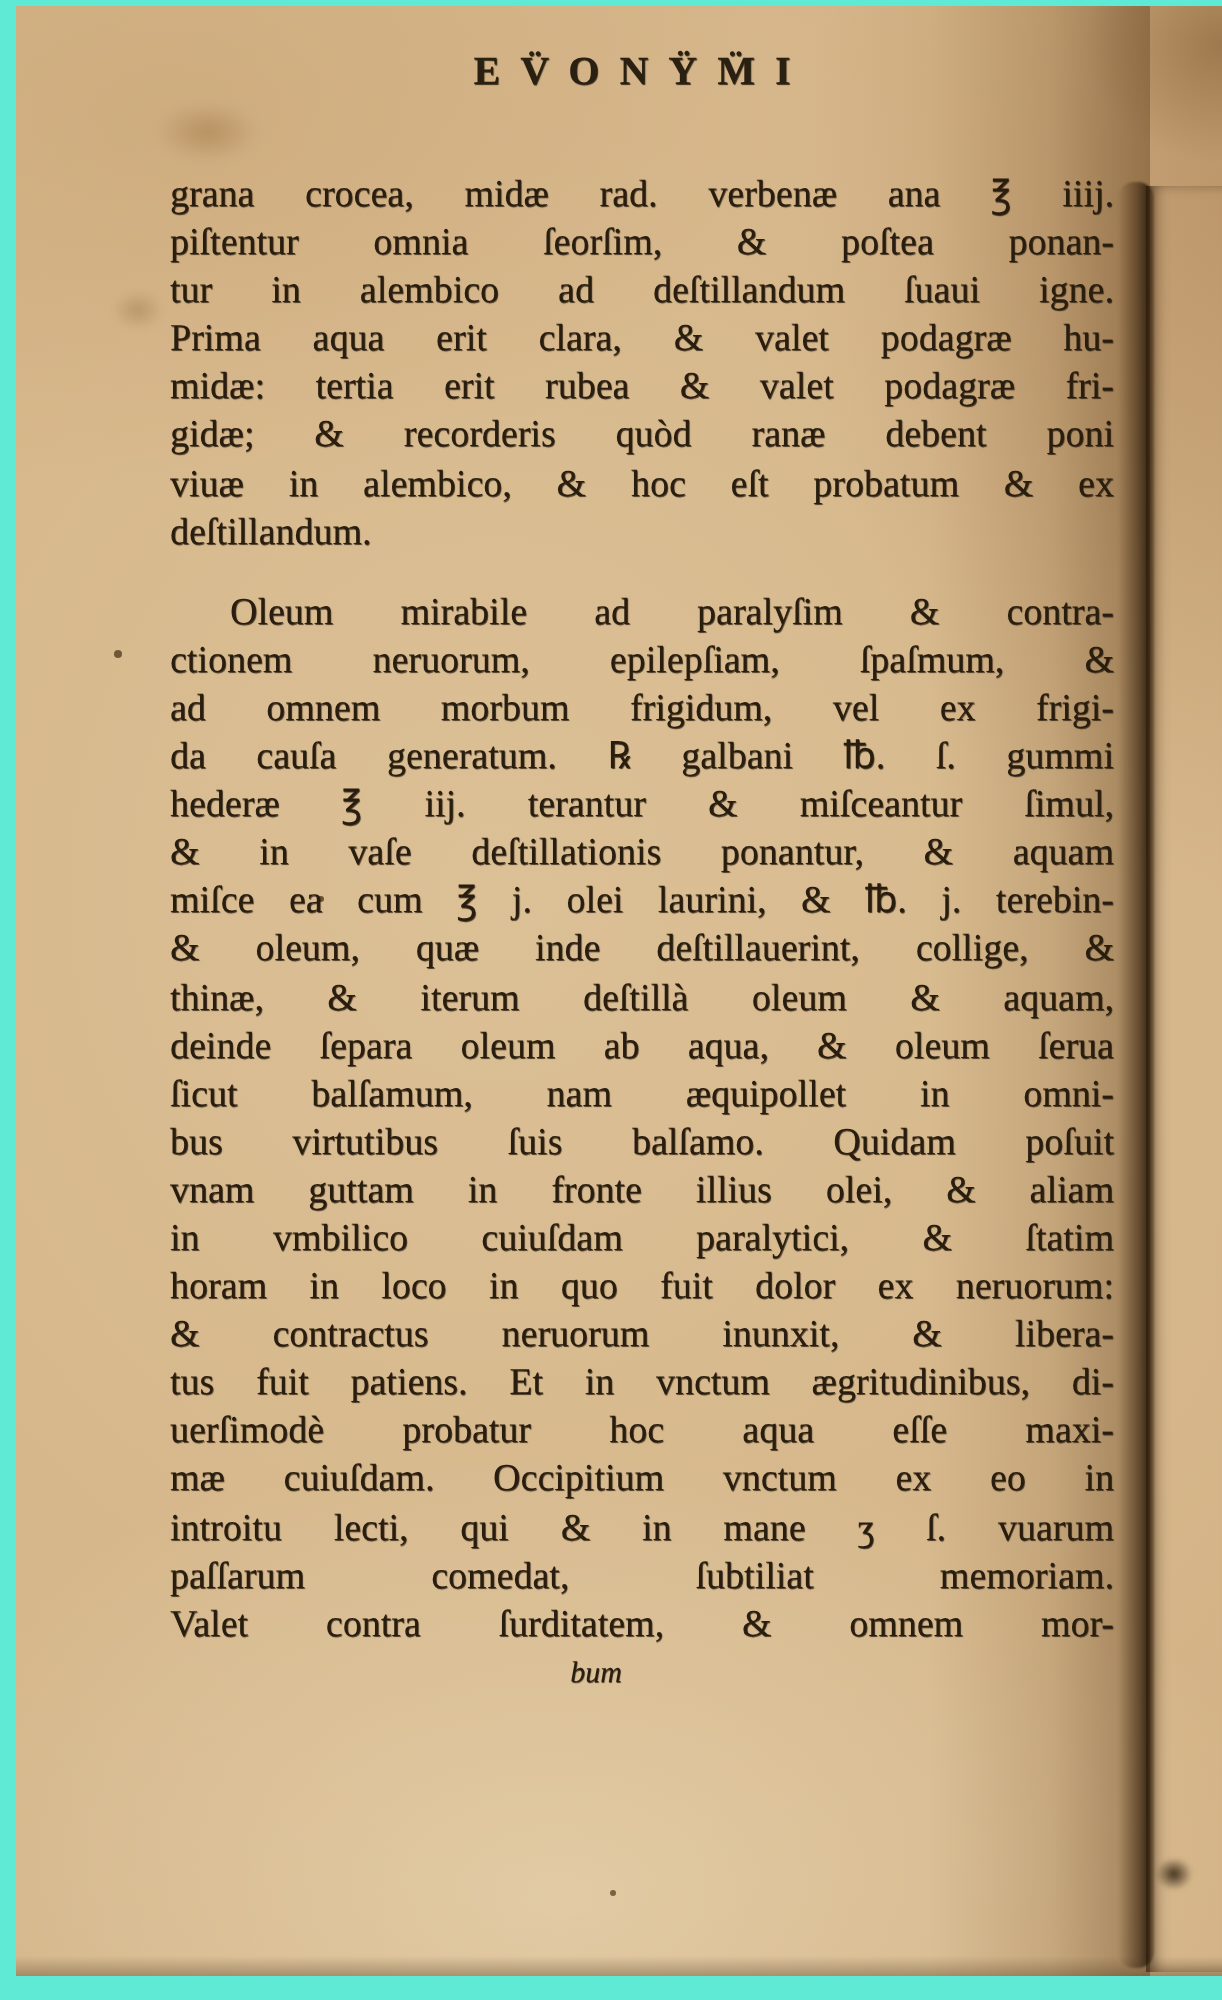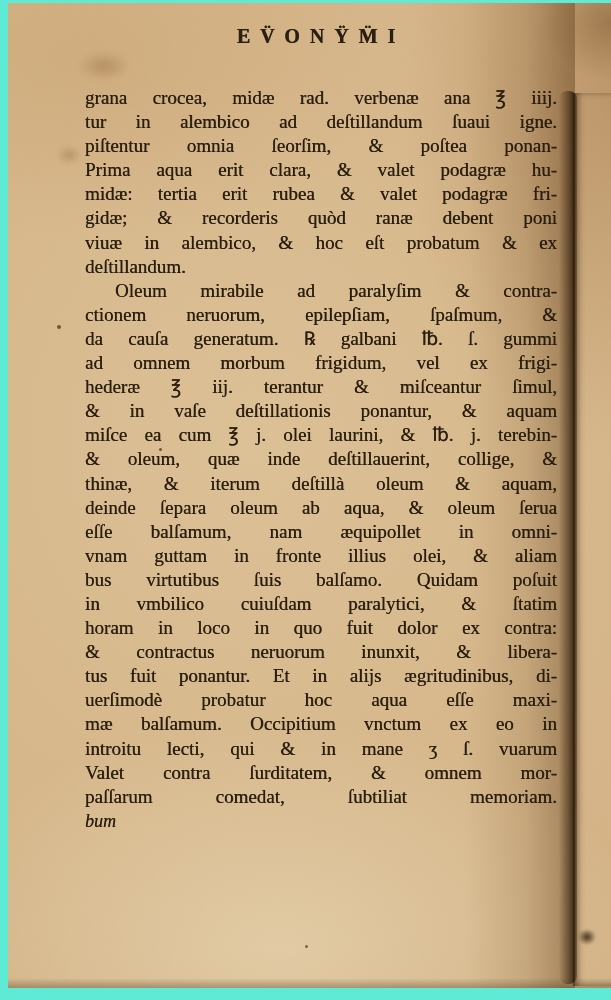--- a/index.html
+++ b/index.html
@@ -67,24 +67,24 @@
     letter-spacing:10px; color:#2a2012;
     text-shadow:0.4px 0.4px 0.5px rgba(32,22,8,0.85);
   }
   .text-block {
     position:absolute; left:77px; top:83px; width:472px;
     font-size:19px; line-height:24.1px; color:#281d0e;
     text-shadow:0.35px 0.35px 0.45px rgba(35,24,10,0.8);
   }
   .line { text-align:justify; text-align-last:justify; white-space:nowrap; }
   .line.left { text-align-last:left; }
-  .line.indent { text-indent:30px; }
+  .line.indent { text-indent:30px;margin-top:16px; }
   .catchword-row {
-    text-align:left; padding-right:46px; margin-top:0px;
-    font-style:italic; font-size:18px;
+    text-align:center; padding-right:46px; margin-top:0px;
+    font-style:italic; font-size:15px;
   }
 </style>
 </head>
 <body>
 
 <div class="scan">
   <div class="page">
     <div class="page-right-shade"></div>
 
     <div class="stain stain1"></div>
@@ -92,49 +92,49 @@
     <div class="speck speck1"></div>
     <div class="speck speck2"></div>
     <div class="speck speck3"></div>
     <div class="smudge smudge1"></div>
 
     <div class="running-header">EV̈ONŸM̈I</div>
 
     <div class="text-block">
 
       <div class="line">grana crocea, midæ rad. verbenæ ana ℥ iiij.</div>
+        <div class="line">piſtentur omnia ſeorſim, &amp; poſtea ponan-</div>
         <div class="line">tur in alembico ad deſtillandum ſuaui igne.</div>
-        <div class="line">piſtentur omnia ſeorſim, &amp; poſtea ponan-</div>
         <div class="line">Prima aqua erit clara, &amp; valet podagræ hu-</div>
         <div class="line">midæ: tertia erit rubea &amp; valet podagræ fri-</div>
         <div class="line">gidæ; &amp; recorderis quòd ranæ debent poni</div>
         <div class="line">viuæ in alembico, &amp; hoc eſt probatum &amp; ex</div>
         <div class="line left">deſtillandum.</div>
         <div class="line indent">Oleum mirabile ad paralyſim &amp; contra-</div>
         <div class="line">ctionem neruorum, epilepſiam, ſpaſmum, &amp;</div>
+        <div class="line">ad omnem morbum frigidum, vel ex frigi-</div>
         <div class="line">da cauſa generatum. ℞ galbani ℔. ſ. gummi</div>
-        <div class="line">ad omnem morbum frigidum, vel ex frigi-</div>
         <div class="line">hederæ ℥ iij. terantur &amp; miſceantur ſimul,</div>
         <div class="line">&amp; in vaſe deſtillationis ponantur, &amp; aquam</div>
         <div class="line">miſce ea cum ℥ j. olei laurini, &amp; ℔. j. terebin-</div>
         <div class="line">&amp; oleum, quæ inde deſtillauerint, collige, &amp;</div>
         <div class="line">thinæ, &amp; iterum deſtillà oleum &amp; aquam,</div>
         <div class="line">deinde ſepara oleum ab aqua, &amp; oleum ſerua</div>
-        <div class="line">eſſe balſamum, nam æquipollet in omni-</div>
+        <div class="line">ſicut balſamum, nam æquipollet in omni-</div>
+        <div class="line">bus virtutibus ſuis balſamo. Quidam poſuit</div>
         <div class="line">vnam guttam in fronte illius olei, &amp; aliam</div>
-        <div class="line">bus virtutibus ſuis balſamo. Quidam poſuit</div>
         <div class="line">in vmbilico cuiuſdam paralytici, &amp; ſtatim</div>
-        <div class="line">horam in loco in quo fuit dolor ex contra:</div>
+        <div class="line">horam in loco in quo fuit dolor ex neruorum:</div>
         <div class="line">&amp; contractus neruorum inunxit, &amp; libera-</div>
-        <div class="line">tus fuit ponantur. Et in alijs ægritudinibus, di-</div>
+        <div class="line">tus fuit patiens. Et in vnctum ægritudinibus, di-</div>
         <div class="line">uerſimodè probatur hoc aqua eſſe maxi-</div>
-        <div class="line">mæ balſamum. Occipitium vnctum ex eo in</div>
+        <div class="line">mæ cuiuſdam. Occipitium vnctum ex eo in</div>
         <div class="line">introitu lecti, qui &amp; in mane ʒ ſ. vuarum</div>
+        <div class="line">paſſarum comedat, ſubtiliat memoriam.</div>
         <div class="line">Valet contra ſurditatem, &amp; omnem mor-</div>
-        <div class="line">paſſarum comedat, ſubtiliat memoriam.</div>
         <div class="catchword-row">bum</div>
     </div>
 
     <div class="fore-edge-top"></div>
     <div class="fore-edge"></div>
     <div class="gutter-shadow"></div>
     <div class="bottom-shade"></div>
   </div>
 </div>
 

